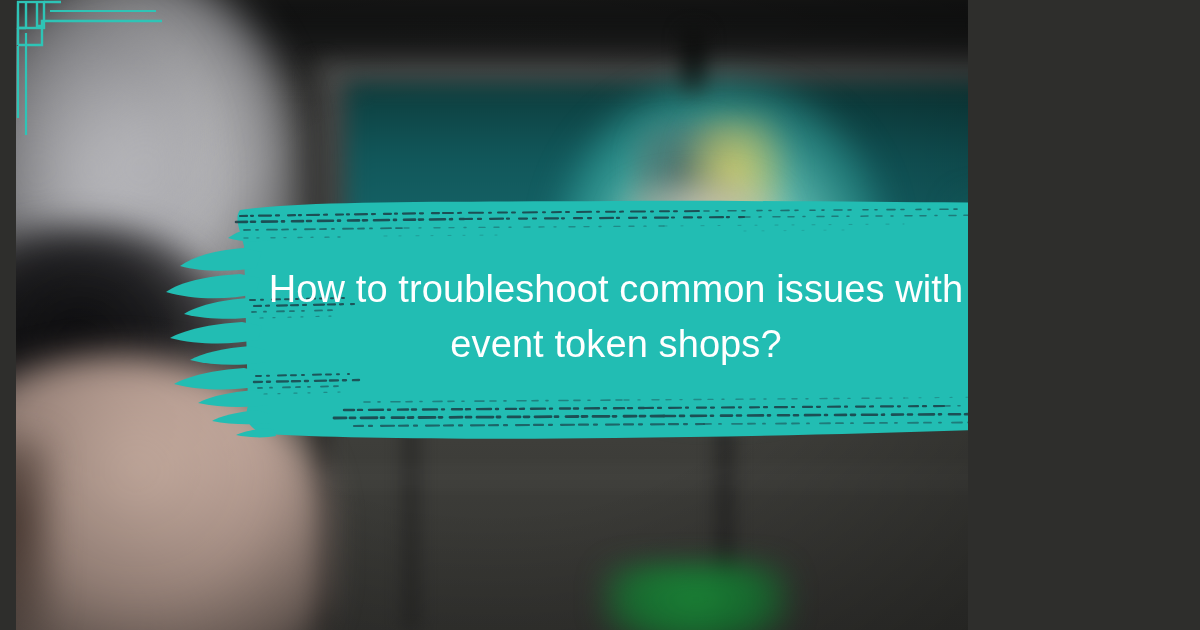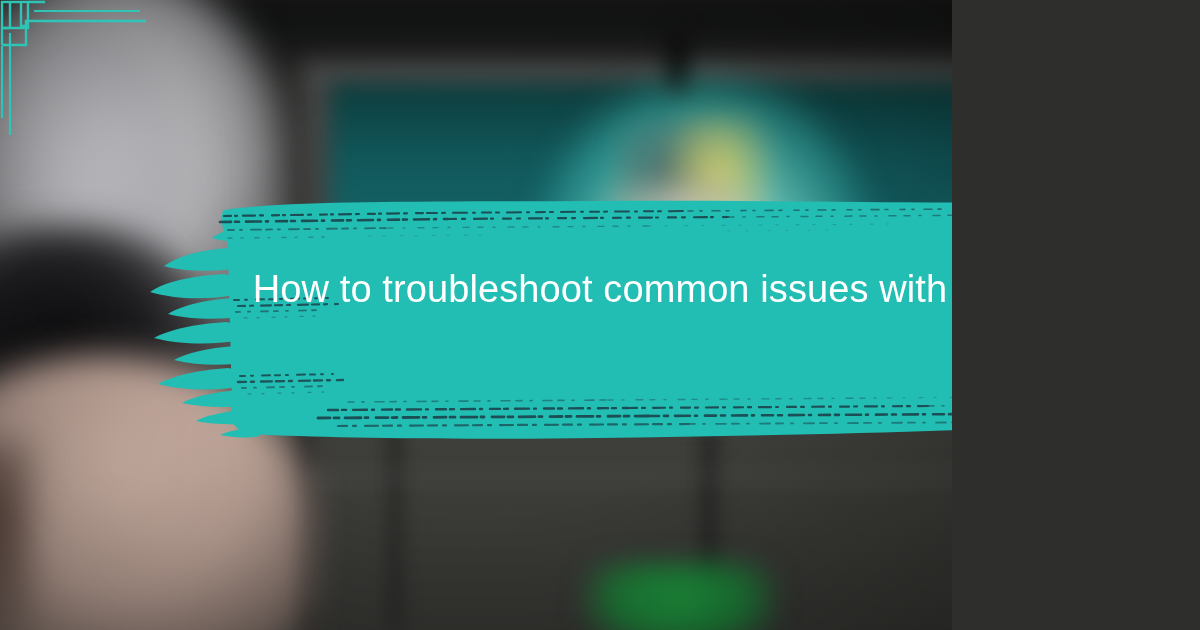--- a/index.html
+++ b/index.html
@@ -6,20 +6,21 @@
   html,body{margin:0;padding:0;}
   body{
     width:1200px;height:630px;
     font-family:"Liberation Sans", sans-serif;
     overflow:hidden;background:#2e2e2c;
   }
 
   #stage{
     position:relative;width:952px;height:630px;overflow:hidden;
     background:#3b82f6;
+    margin-left:16px;
   }
 
   
   .bg-layer{position:absolute;inset:0;}
 
   .bg-base{
     background:
       linear-gradient(180deg,#1d1d1c 0%,#232322 6%,#2c2c2a 14%,#3a3a37 42%,#3e3e3a 70%,#343431 100%);
   }
 
@@ -281,20 +282,21 @@
           <path d="M850,228 L935,227" stroke-width="1.8" stroke-dasharray="6 7 2 10" opacity=".65"></path>
           <path d="M210,240 L560,238" stroke-width="2.2" stroke-dasharray="9 6 3 9 13 5" opacity=".8"></path>
           <path d="M560,238 L900,236" stroke-width="1.8" stroke-dasharray="7 8 2 11 10 6" opacity=".6"></path>
         </g>
       </g>
     </svg>
   </div>
 
   <div class="title-block">
     <span class="title-line">How to troubleshoot common issues with</span>
+    <span class="title-line">event token shops?</span>
   </div>
 
   <div class="corner" style="left:0;top:0;">
     <svg width="160" height="160" viewBox="0 0 160 160" xmlns="http://www.w3.org/2000/svg">
       <g fill="none" stroke="#2ec4b6" stroke-width="2.4">
         <rect x="2" y="2" width="26" height="26"></rect>
         <path d="M2,45 L2,28 M2,28 L10,28 M10,28 L10,2 M28,2 L45,2"></path>
         <path d="M21,2 L21,26 L26,26 L26,21 L146,21"></path>
         <path d="M2,45 L26,45 L26,26"></path>
       </g>

